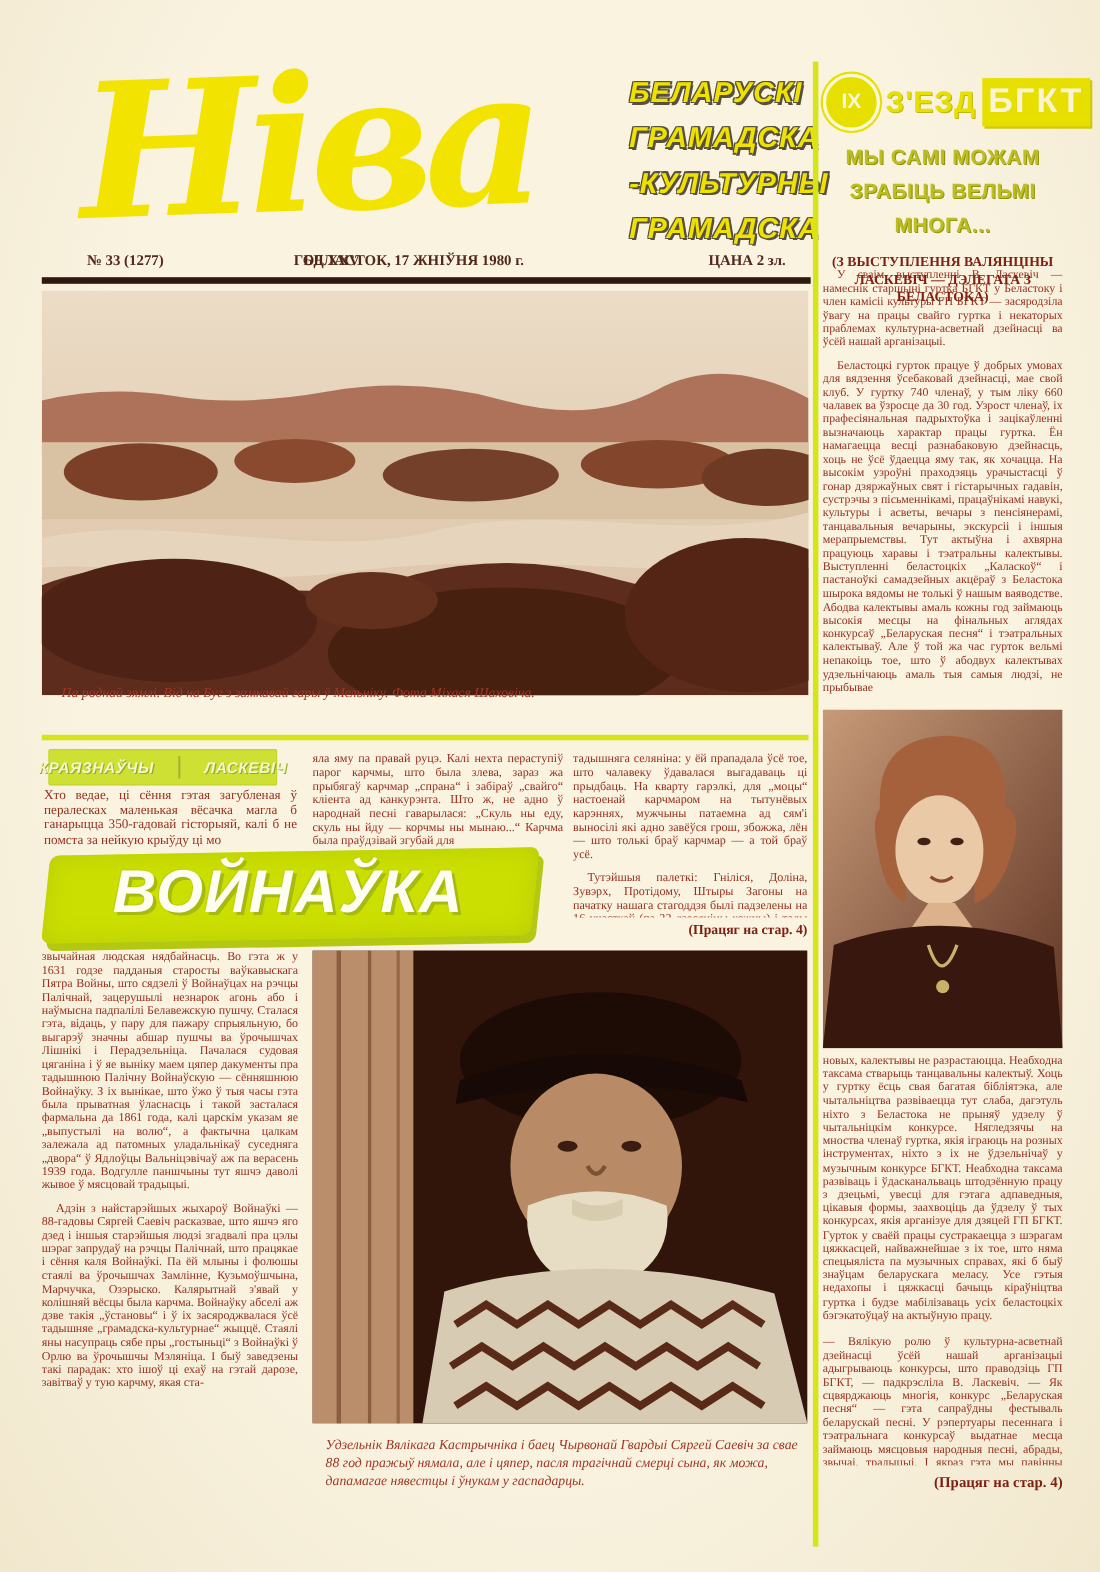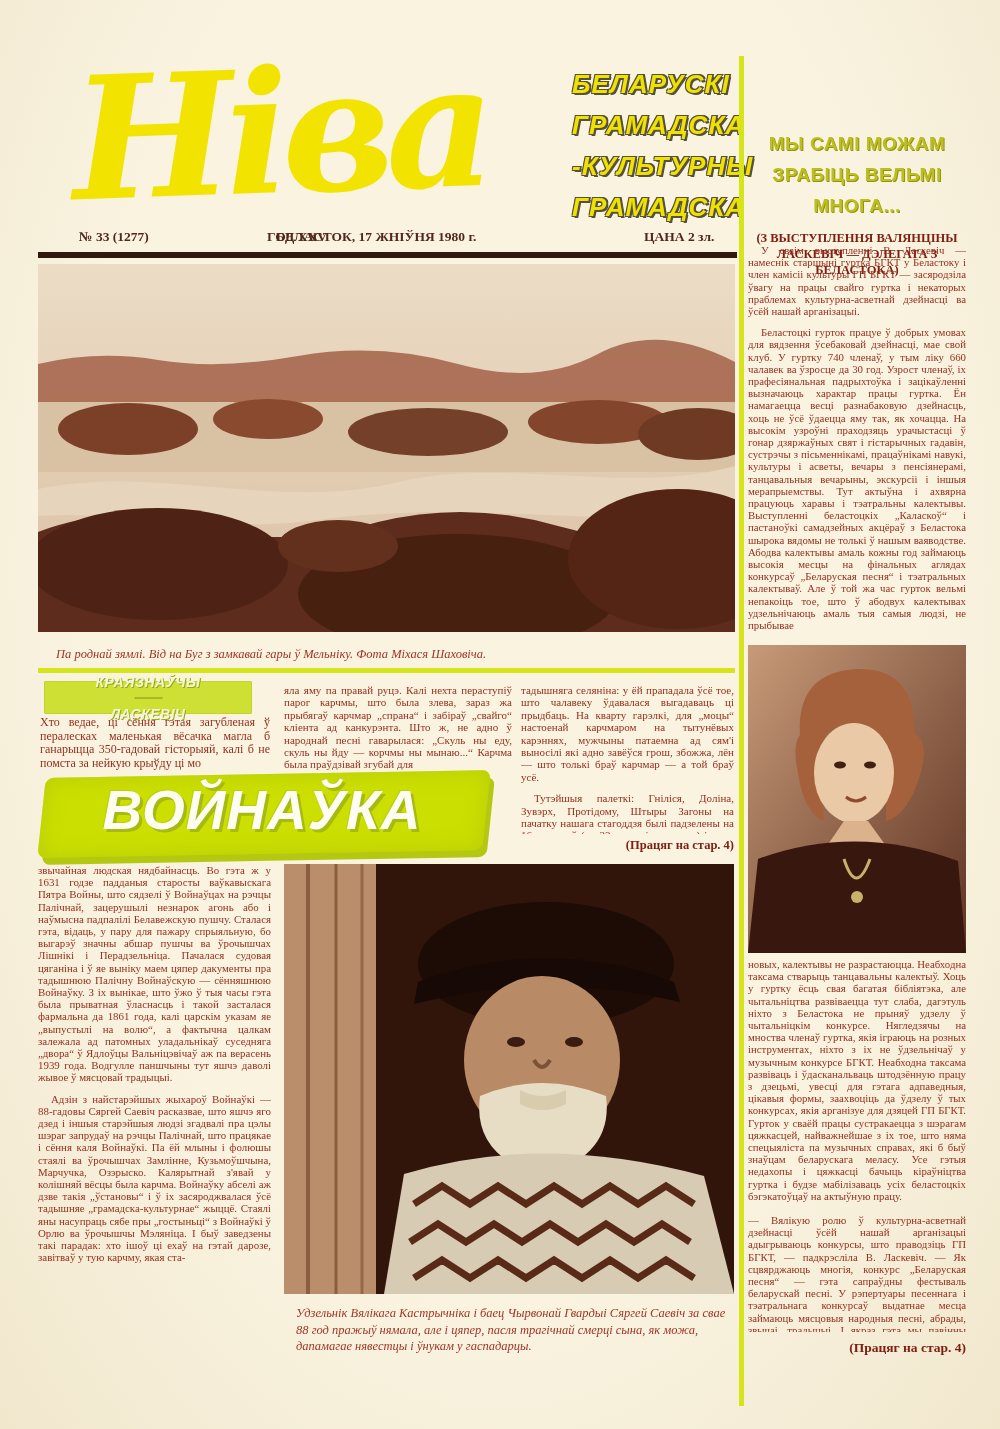--- a/index.html
+++ b/index.html
@@ -16,27 +16,27 @@
   .subtitle{left:528px;top:64px;width:215px;font-family:"Liberation Sans",sans-serif;
     font-style:italic;font-weight:900;font-size:26px;line-height:41px;color:#f0e200;
     text-shadow:2px 2px 0 #56503c,-1px -1px 0 #56503c,1px -1px 0 #56503c,-1px 1px 0 #56503c,2px -1px 0 #56503c;
     letter-spacing:1px;white-space:nowrap;margin-left:44px;}
   .dl{top:229px;font-size:13.5px;font-weight:bold;color:#53281c;white-space:nowrap;}
   .rule-black{left:38px;top:252px;width:699px;height:6px;background:#30190f;}
 
   
   .main-photo{left:38px;top:264px;width:697px;height:368px;}
   .caption{font-style:italic;font-size:12.5px;line-height:1.32;color:#a03626;}
-  .cap-main{left:56px;top:646px;width:650px;}
+  .cap-main{left:56px;top:622px;width:650px;}
   .rule-green{left:38px;top:668px;width:697px;height:5px;background:#d6e41a;}
 
   
   .badge{left:44px;top:681px;width:208px;height:33px;background:#cfe034;
-    display:flex;align-items:center;justify-content:center;gap:7px;border-radius:2px;
-    box-shadow:0 0 0 1px #c2d42c inset;flex-direction:column;}
+    display:flex;align-items:center;justify-content:center;gap:22px;border-radius:2px;
+    box-shadow:0 0 0 1px #c2d42c inset;}
   .badge .t{font-family:"Liberation Sans",sans-serif;font-weight:800;font-style:italic;
     font-size:14px;color:#f3f7cf;letter-spacing:.5px;text-shadow:1px 1px 0 #9aa820;}
   .badge .emblem{width:27px;height:19px;background:#e9f2a2;border:1px solid #a8b62a;border-radius:2px;
     background-image:linear-gradient(115deg,transparent 45%,#b9c64a 45%,#b9c64a 60%,transparent 60%);}
 
   
   .body-txt{text-align:justify;overflow:hidden;}
   .body-txt p{margin:0 0 9px 0;text-indent:13px;}
   .body-txt p.noindent{text-indent:0;}
   .voj-col{font-size:11px;line-height:12.4px;}
@@ -178,20 +178,25 @@
       <path d="M130,340 l28,-18 28,18 28,-18 28,18 28,-18 28,18 28,-18 28,18 28,-18 28,18" stroke="#5a2a18" stroke-width="7" fill="none"></path>
       <path d="M126,378 l28,-18 28,18 28,-18 28,18 28,-18 28,18 28,-18 28,18 28,-18 28,18" stroke="#5a2a18" stroke-width="7" fill="none"></path>
       <path d="M130,414 l28,-18 28,18 28,-18 28,18 28,-18 28,18 28,-18 28,18 28,-18 28,18" stroke="#5a2a18" stroke-width="7" fill="none"></path>
     </svg>
   </div>
   <div class="abs caption cap-oldman">Удзельнік Вялікага Кастрычніка і баец Чырвонай Гвардыі Сяргей Саевіч за свае 88 год пражыў нямала, але і цяпер, пасля трагічнай смерці сына, як можа, дапамагае нявестцы і ўнукам у гаспадарцы.</div>
 
   <div class="abs divider-v"></div>
 
   <div class="abs rc">
+    <div class="abs banner">
+      <span class="ix-circle">ІХ</span>
+      <span class="zezd">З'ЕЗД</span>
+      <span class="bgkt-box">БГКТ</span>
+    </div>
     <div class="abs rc-head">МЫ САМІ МОЖАМ ЗРАБІЦЬ ВЕЛЬМІ МНОГА...</div>
     <div class="abs rc-subhead">(З ВЫСТУПЛЕННЯ ВАЛЯНЦІНЫ ЛАСКЕВІЧ — ДЭЛЕГАТА З БЕЛАСТОКА)</div>
 
     <div class="abs body-txt rc-body rc-b1">
       <p>У сваім выступленні В. Ласкевіч — намеснік старшыні гуртка БГКТ у Беластоку і член камісіі культуры ГП БГКТ — засяродзіла ўвагу на працы свайго гуртка і некаторых праблемах культурна-асветнай дзейнасці ва ўсёй нашай арганізацыі.</p>
       <p>Беластоцкі гурток працуе ў добрых умовах для вядзення ўсебаковай дзейнасці, мае свой клуб. У гуртку 740 членаў, у тым ліку 660 чалавек ва ўзросце да 30 год. Узрост членаў, іх прафесіянальная падрыхтоўка і зацікаўленні вызначаюць характар працы гуртка. Ён намагаецца весці разнабаковую дзейнасць, хоць не ўсё ўдаецца яму так, як хочацца. На высокім узроўні праходзяць урачыстасці ў гонар дзяржаўных свят і гістарычных гадавін, сустрэчы з пісьменнікамі, працаўнікамі навукі, культуры і асветы, вечары з пенсіянерамі, танцавальныя вечарыны, экскурсіі і іншыя мерапрыемствы. Тут актыўна і ахвярна працуюць харавы і тэатральны калектывы. Выступленні беластоцкіх „Каласкоў“ і пастаноўкі самадзейных акцёраў з Беластока шырока вядомы не толькі ў нашым ваяводстве. Абодва калектывы амаль кожны год займаюць высокія месцы на фінальных аглядах конкурсаў „Беларуская песня“ і тэатральных калектываў. Але ў той жа час гурток вельмі непакоіць тое, што ў абодвух калектывах удзельнічаюць амаль тыя самыя людзі, не прыбывае</p>
     </div>
 
     <div class="abs portrait">
       <svg width="218" height="308" viewBox="0 0 218 308">

